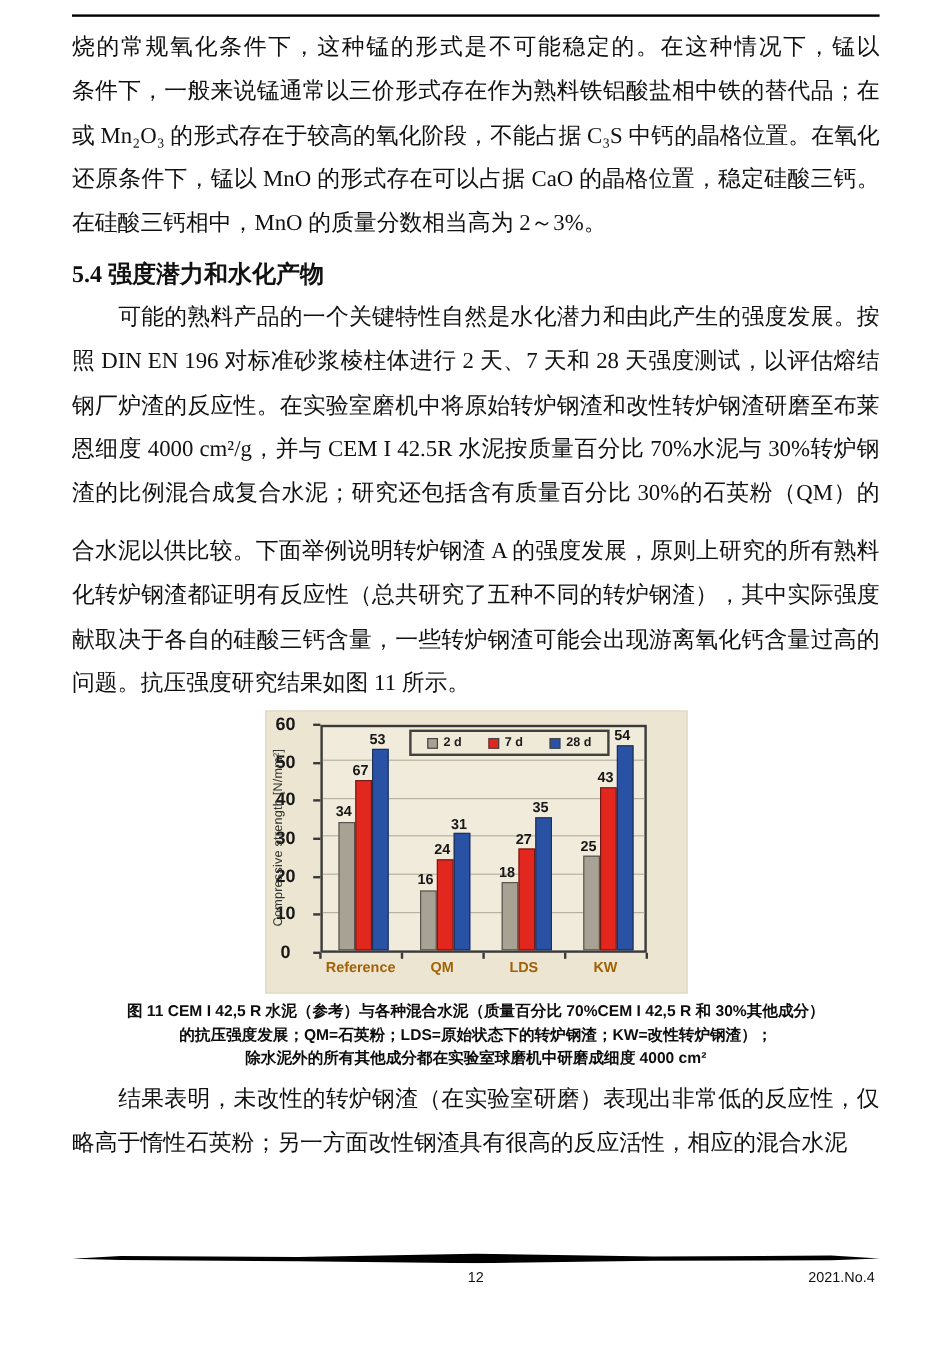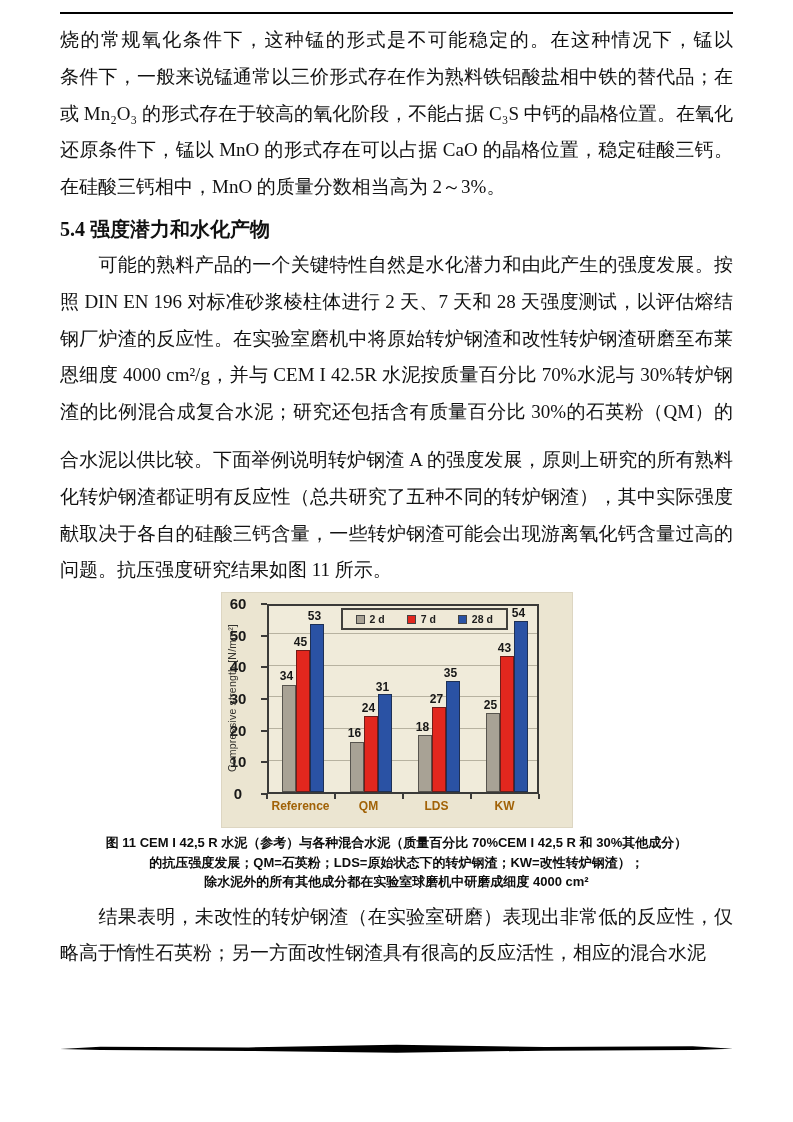--- a/index.html
+++ b/index.html
@@ -121,21 +121,21 @@
           <div class="y-tick-label" style="left: 0px; width: 35px; top: 98px;">30</div>
           <div class="y-tick-mark" style="left: 40px; width: 6px; top: 106px;"></div>
           <div class="y-tick-label" style="left: 0px; width: 35px; top: 66.3333px;">40</div>
           <div class="y-tick-mark" style="left: 40px; width: 6px; top: 74.3333px;"></div>
           <div class="y-tick-label" style="left: 0px; width: 35px; top: 34.6667px;">50</div>
           <div class="y-tick-mark" style="left: 40px; width: 6px; top: 42.6667px;"></div>
           <div class="y-tick-label" style="left: 0px; width: 35px; top: 3px;">60</div>
           <div class="y-tick-mark" style="left: 40px; width: 6px; top: 11px;"></div>
           <div class="y-axis-title" style="left: -84px; top: 100px;">Compressive strength [N/mm²]</div>
           <div class="bar-value-label" style="left: 49px; top: 77.3333px;">34</div>
-          <div class="bar-value-label" style="left: 63px; top: 42.5px;">45</div>
+          <div class="bar-value-label" style="left: 63px; top: 42.5px;">67</div>
           <div class="bar-value-label" style="left: 77px; top: 17.1667px;">53</div>
           <div class="category-label" style="left: 46px; width: 68px; top: 207px;">Reference</div>
           <div class="bar-value-label" style="left: 117px; top: 134.333px;">16</div>
           <div class="bar-value-label" style="left: 131px; top: 109px;">24</div>
           <div class="bar-value-label" style="left: 145px; top: 88px;">31</div>
           <div class="category-label" style="left: 114px; width: 68px; top: 207px;">QM</div>
           <div class="bar-value-label" style="left: 185px; top: 128px;">18</div>
           <div class="bar-value-label" style="left: 199px; top: 99.5px;">27</div>
           <div class="bar-value-label" style="left: 213px; top: 74.1667px;">35</div>
           <div class="category-label" style="left: 182px; width: 68px; top: 207px;">LDS</div>
@@ -172,14 +172,18 @@
       </div>
 
     <div class="para para3">
         <div class="line">　　结果表明，未改性的转炉钢渣（在实验室研磨）表现出非常低的反应性，仅</div>
         <div class="line line-last">略高于惰性石英粉；另一方面改性钢渣具有很高的反应活性，相应的混合水泥</div>
       </div>
   </div>
 
   <div class="footer">
     <div class="footer-rule"></div>
+    <div class="footer-row">
+      <span class="footer-page-number">12</span>
+      <span class="footer-issue">2021.No.4</span>
+    </div>
   </div>
 </div>
 
 </body></html>

